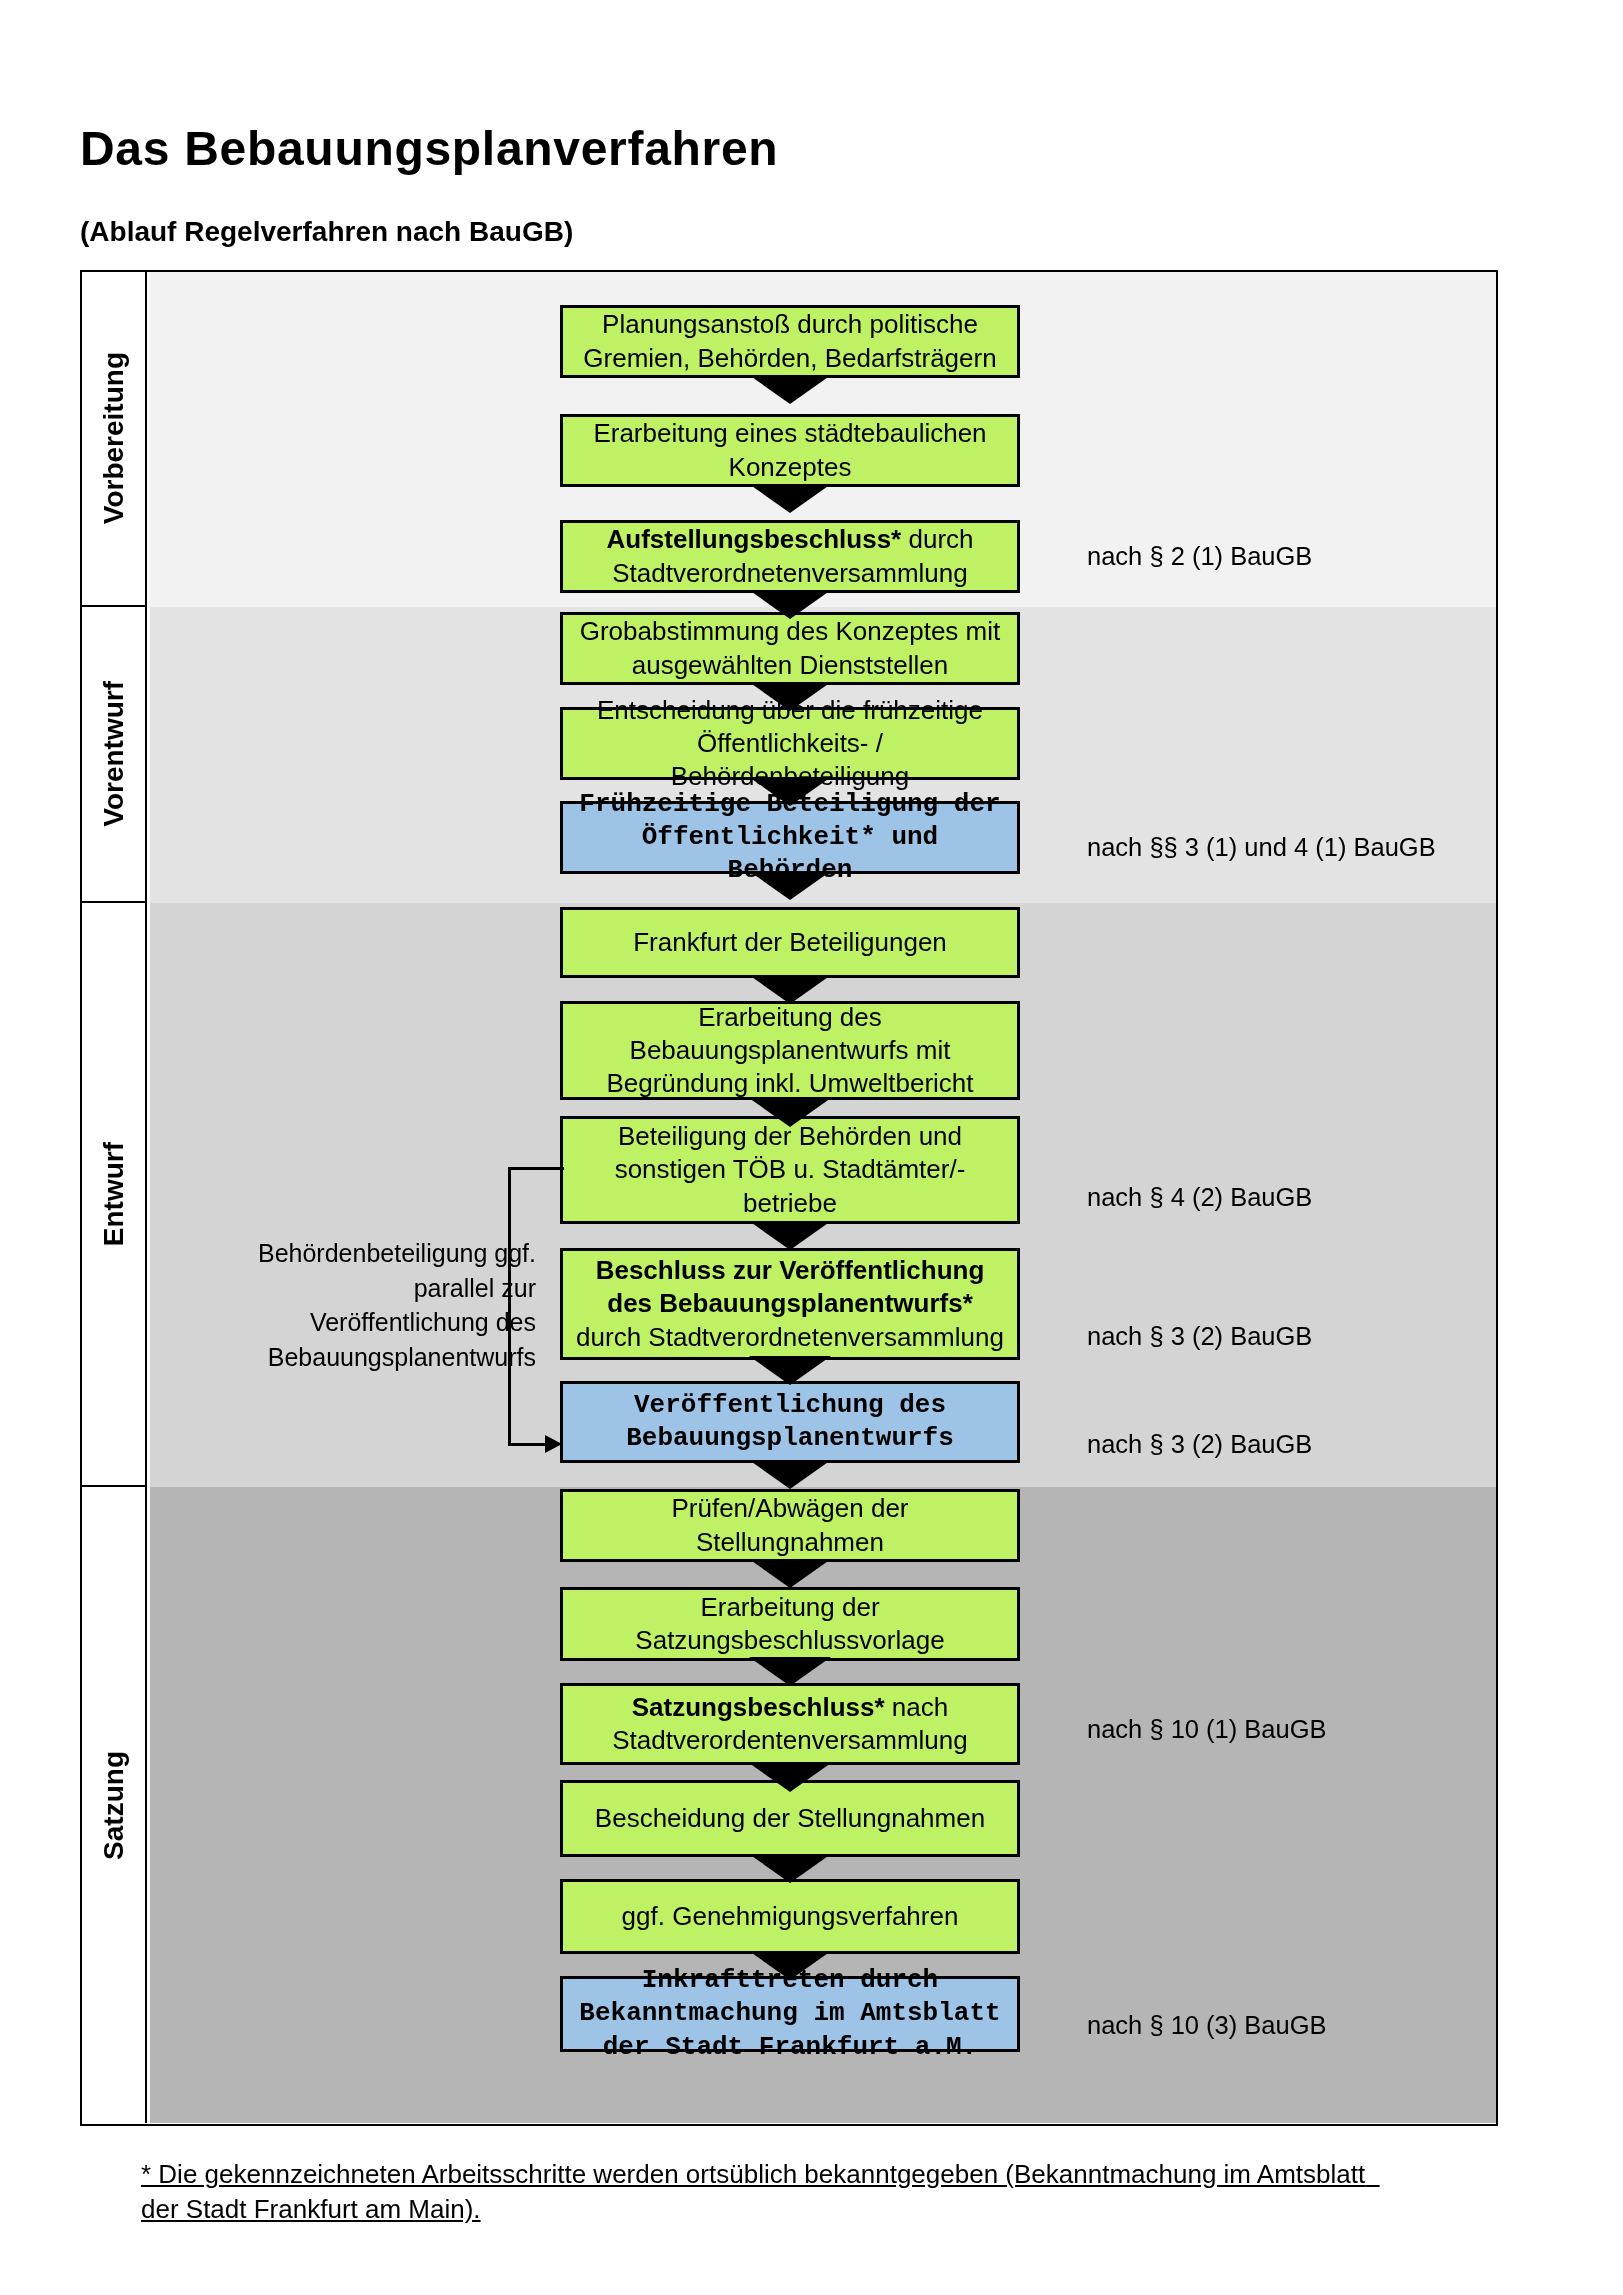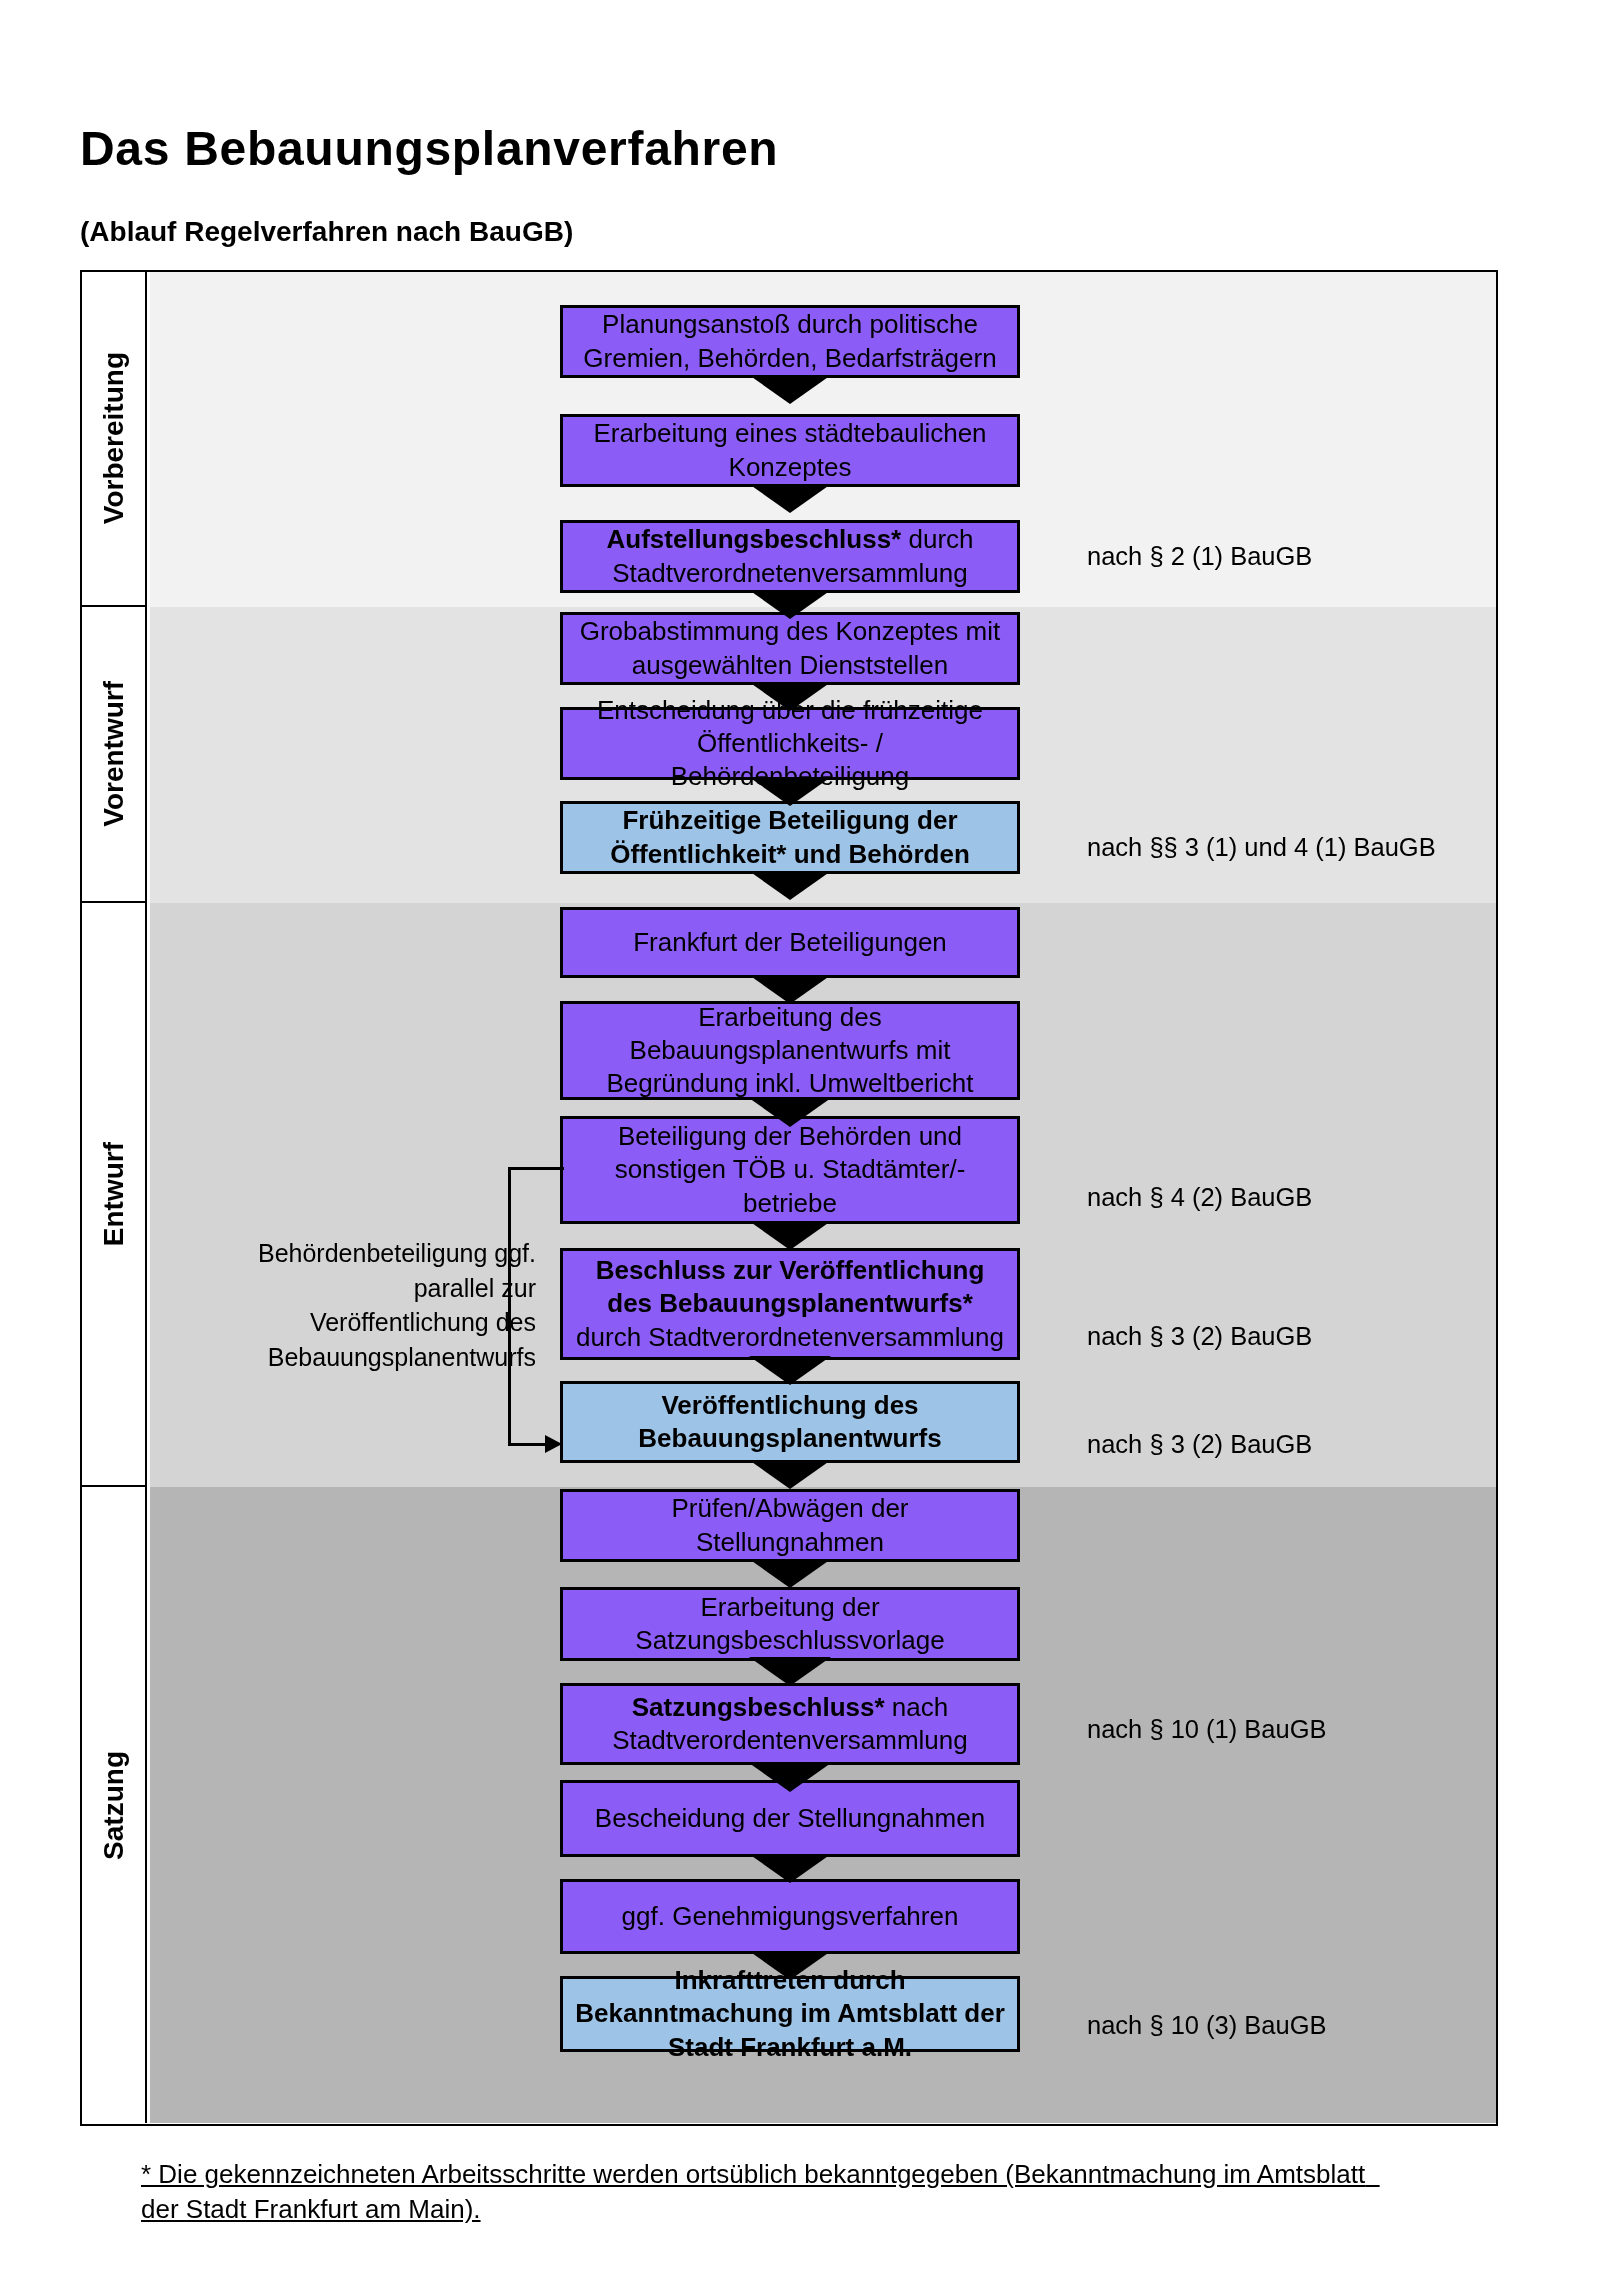--- a/index.html
+++ b/index.html
@@ -22,26 +22,26 @@
   
   .pcell{position:absolute;left:0;width:65px;background:#fff;border-right:2.6px solid #000;border-bottom:2.6px solid #000;
          display:flex;align-items:center;justify-content:center;box-sizing:border-box;}
   .pcell:last-of-type{border-bottom:none;}
   .pcell span{writing-mode:vertical-rl;transform:rotate(180deg);font-size:28px;font-weight:bold;white-space:nowrap;}
   #cell-vorbereitung{top:0;height:335px;}
   #cell-vorentwurf{top:335px;height:296px;}
   #cell-entwurf{top:631px;height:584px;}
   #cell-satzung{top:1215px;height:636px;}
   
-  .step{position:absolute;left:560px;width:460px;background:#8b5cf6;border:3.9px solid #000;box-sizing:border-box;
+  .step{position:absolute;left:560px;width:460px;background:#bef264;border:3.9px solid #000;box-sizing:border-box;
         display:flex;align-items:center;justify-content:center;z-index:2;}
   .step .lbl{text-align:center;font-size:26px;line-height:1.28;padding:0 11.8px;}
   .step .b{font-weight:bold;}
   .step.blue{background:#9dc3e6;}
-  .step.blue .lbl{font-weight:bold;}
+  .step.blue .lbl{font-weight:bold;font-family:Liberation Mono, monospace;}
   
   .arrow{position:absolute;left:749px;width:0;height:0;z-index:3;
          border-left:41px solid transparent;border-right:41px solid transparent;border-top:29px solid #000;}
   
   .ref{position:absolute;left:1087px;font-size:25.5px;white-space:nowrap;z-index:2;}
   
   #annotation{left:255px;top:1236px;width:281px;text-align:right;font-size:25px;line-height:1.38;z-index:2;}
   .conn{position:absolute;background:#000;z-index:2;}
   #conn-v{left:508px;top:1167px;width:3.3px;height:279px;}
   #conn-top{left:508px;top:1167px;width:56px;height:3.3px;}

